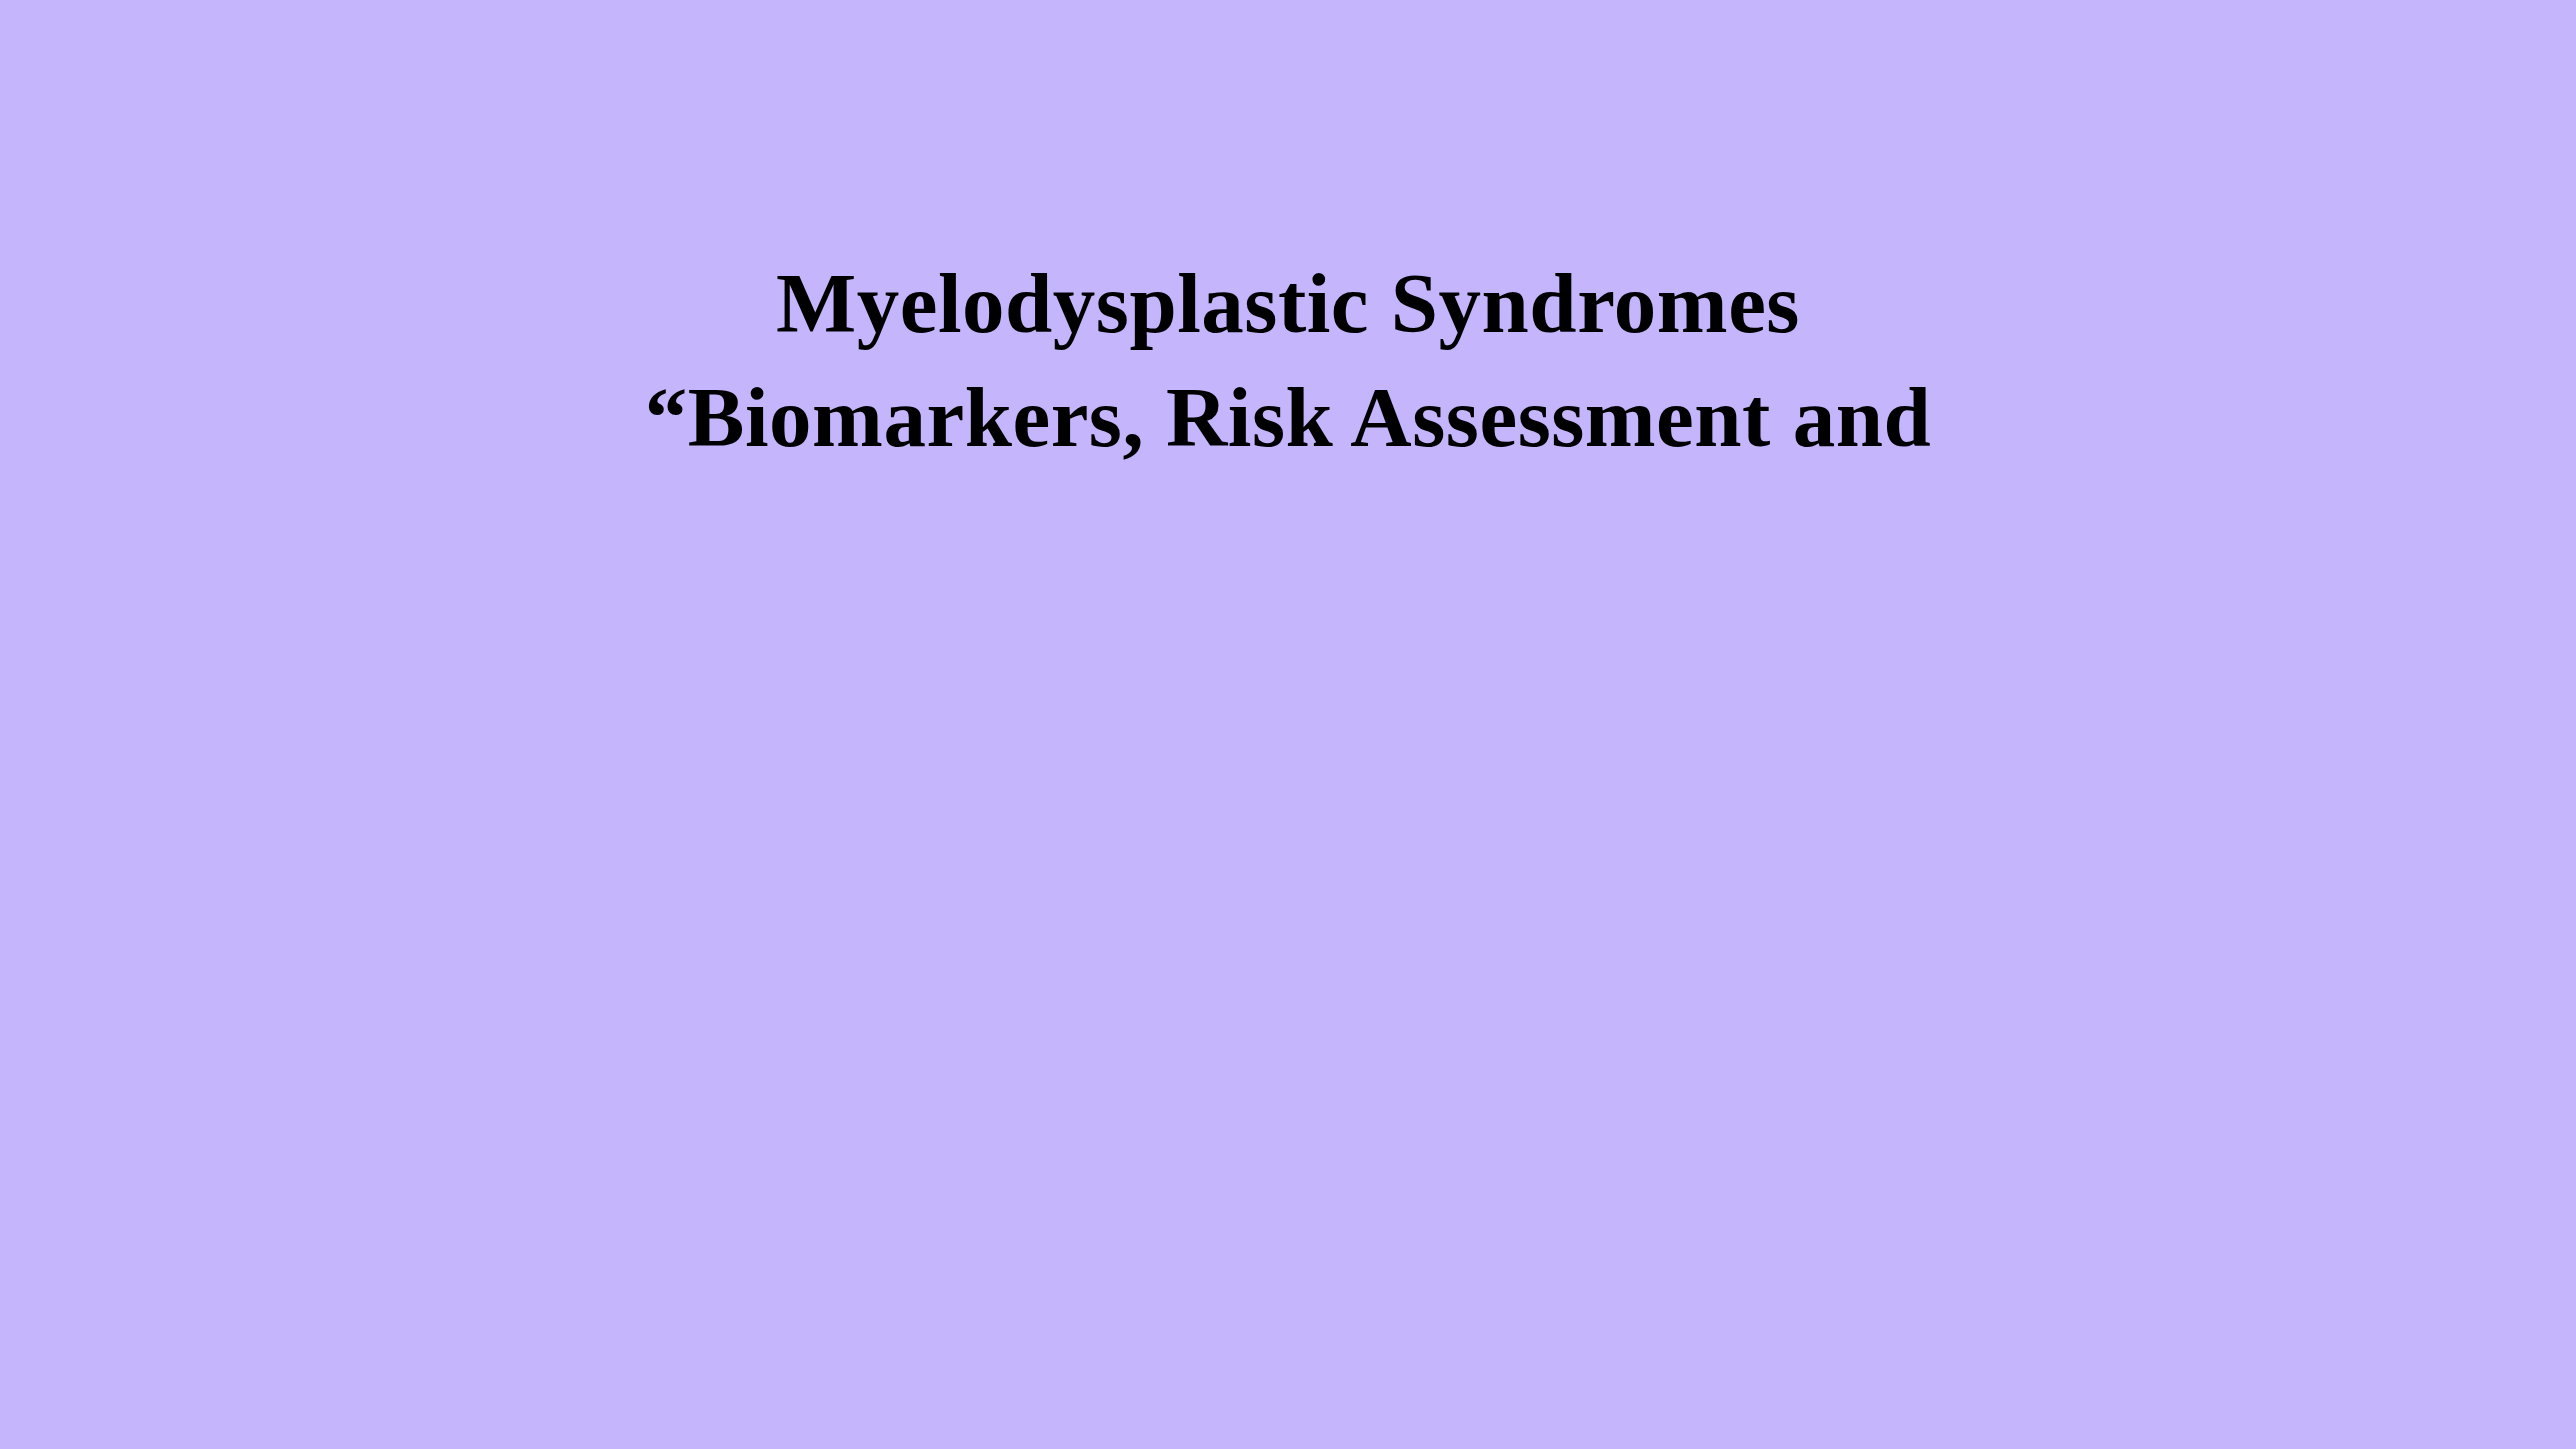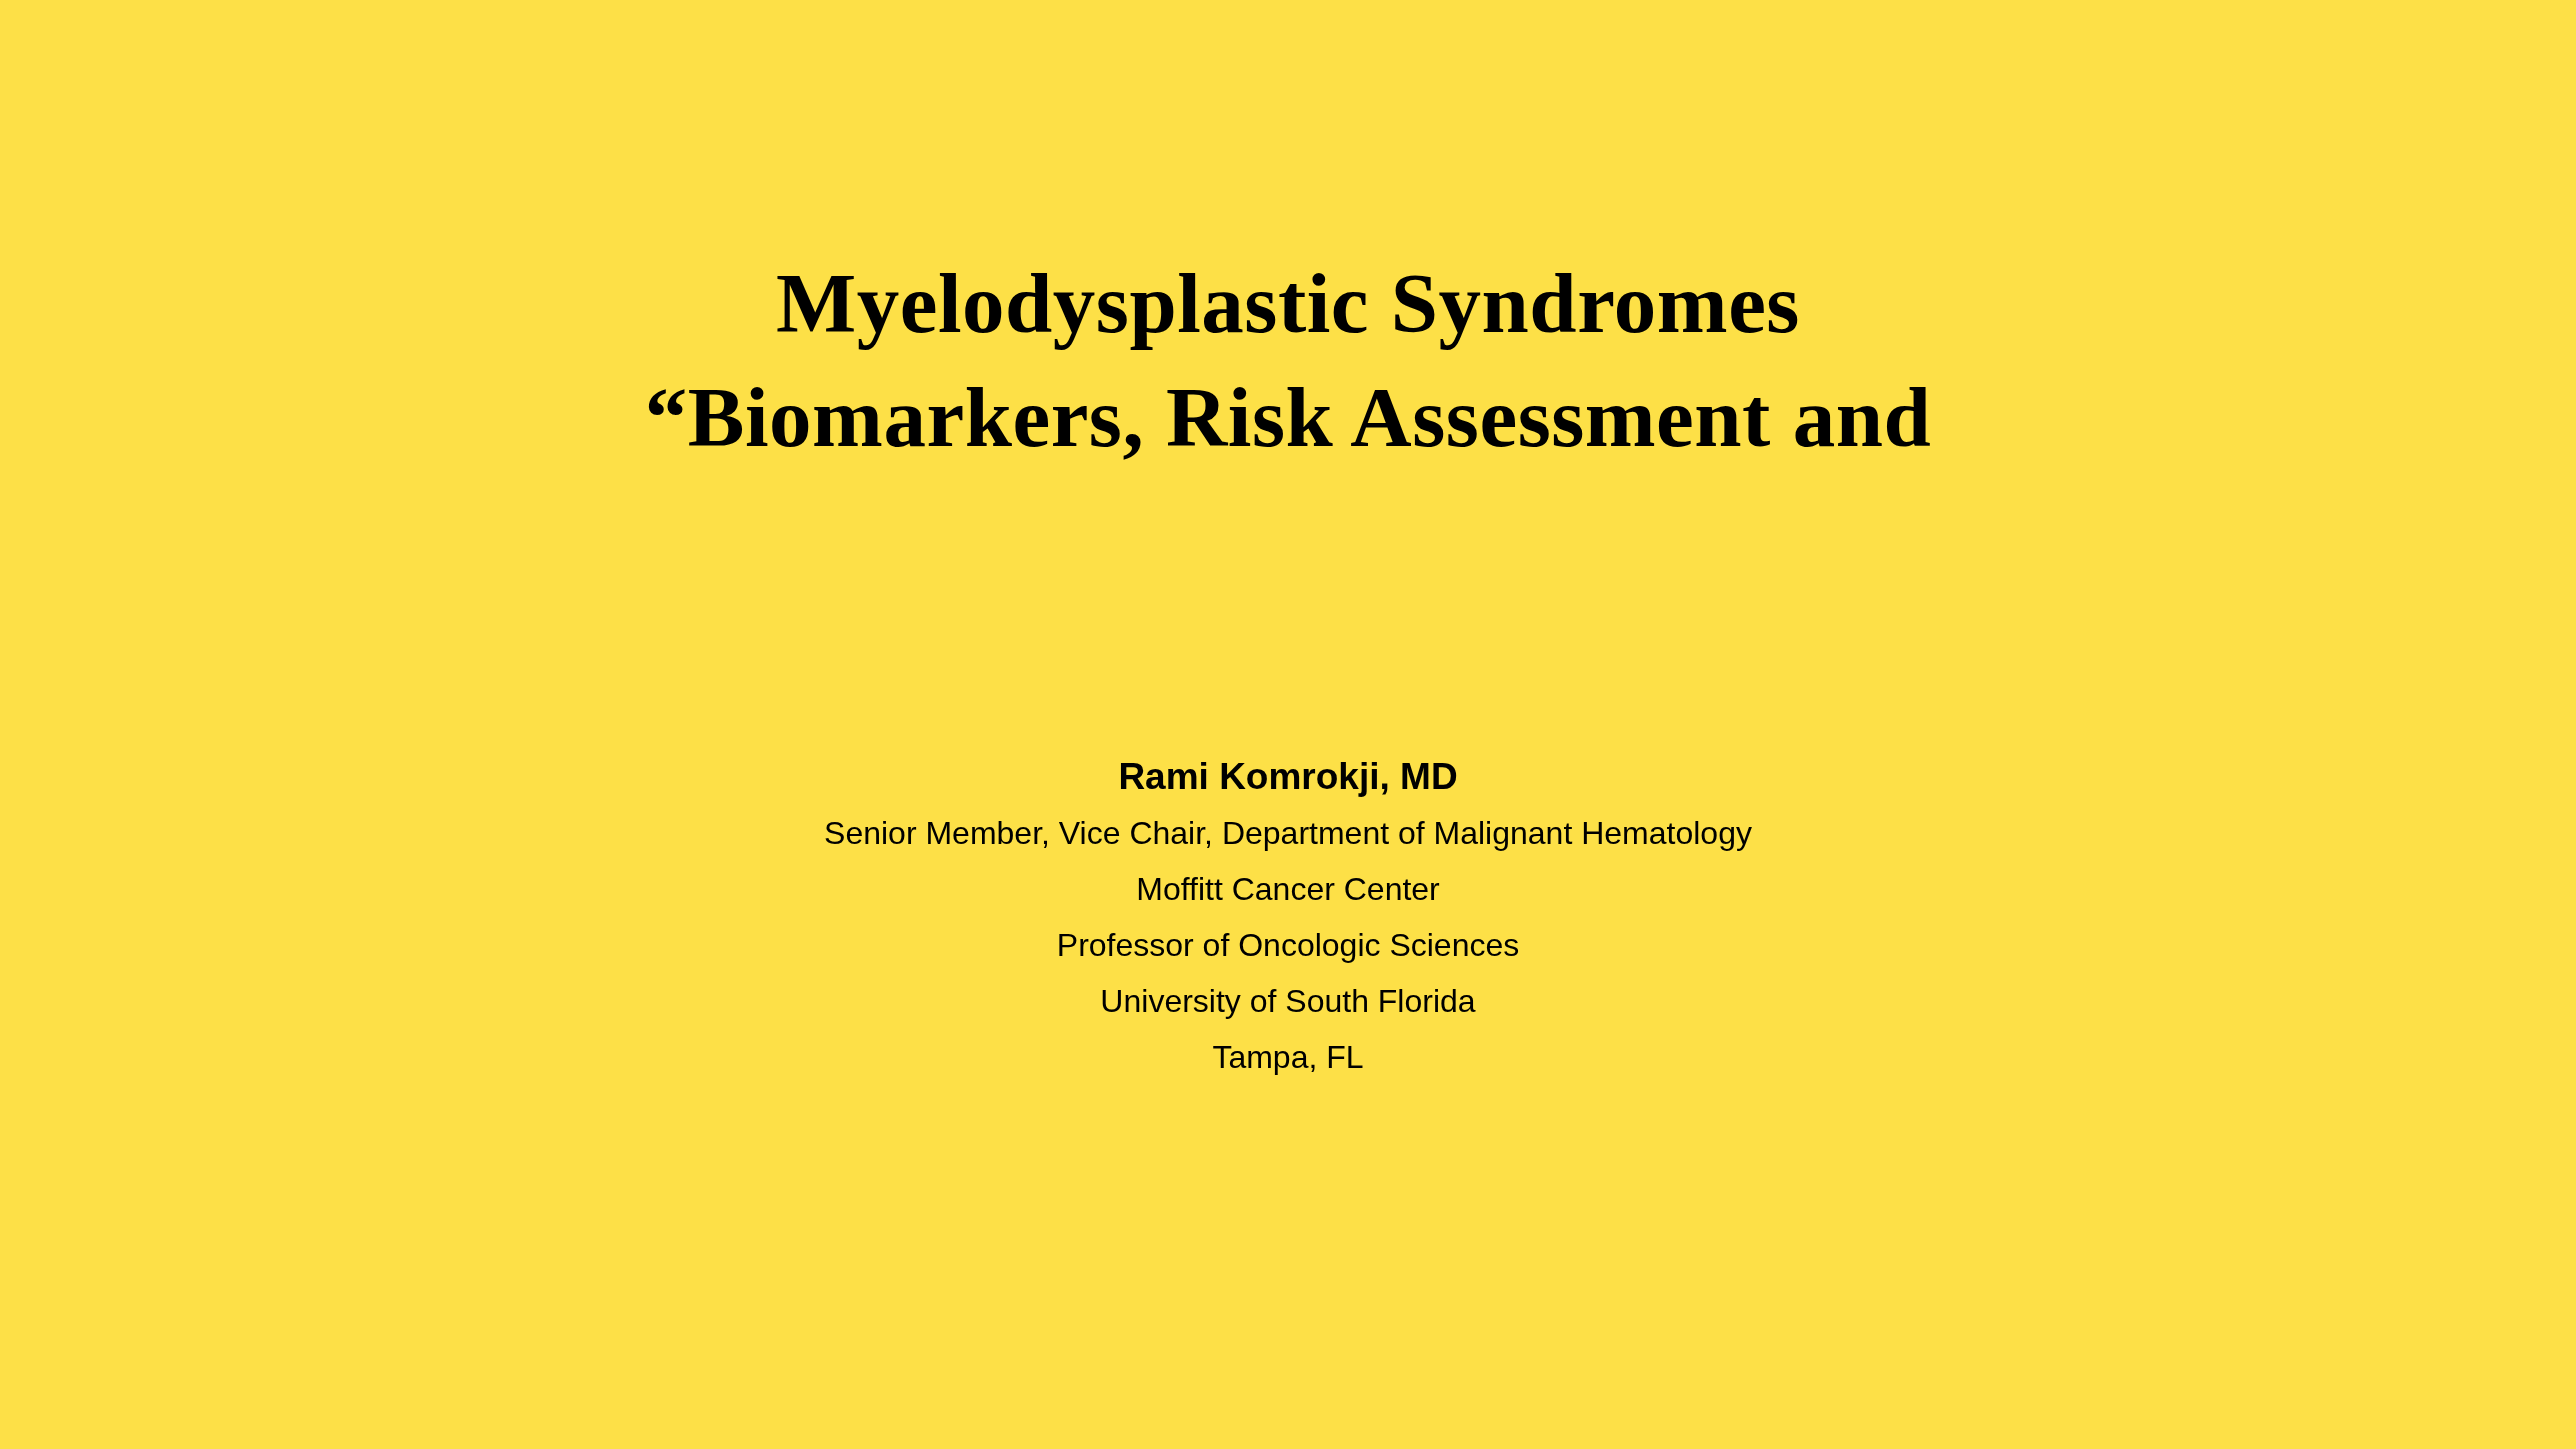--- a/index.html
+++ b/index.html
@@ -11,21 +11,21 @@
     width: 2576px;
     height: 1449px;
     overflow: hidden;
     font-family: "Liberation Sans", sans-serif;
     color: #000000;
   }
   .slide {
     position: relative;
     width: 2576px;
     height: 1449px;
-    background: #fde047;
+    background: #c4b5fd;
     box-sizing: border-box;
   }
   .title-block {
     position: absolute;
     left: 322px;
     top: 246px;
     width: 1932px;
     text-align: center;
   }
   .title-line {
@@ -62,23 +62,15 @@
 </head>
 <body>
 
 <div class="slide">
 
   <div class="title-block">
     <div class="title-line">Myelodysplastic Syndromes</div>
     <div class="title-line">“Biomarkers, Risk Assessment and</div>
   </div>
 
-  <div class="author-block">
-    <div class="author-name">Rami Komrokji, MD</div>
-    <div class="affiliation-line">Senior Member, Vice Chair, Department of Malignant Hematology</div>
-    <div class="affiliation-line">Moffitt Cancer Center</div>
-    <div class="affiliation-line">Professor of Oncologic Sciences</div>
-    <div class="affiliation-line">University of South Florida</div>
-    <div class="affiliation-line">Tampa, FL</div>
-  </div>
 
 </div>
 
 
 </body></html>

